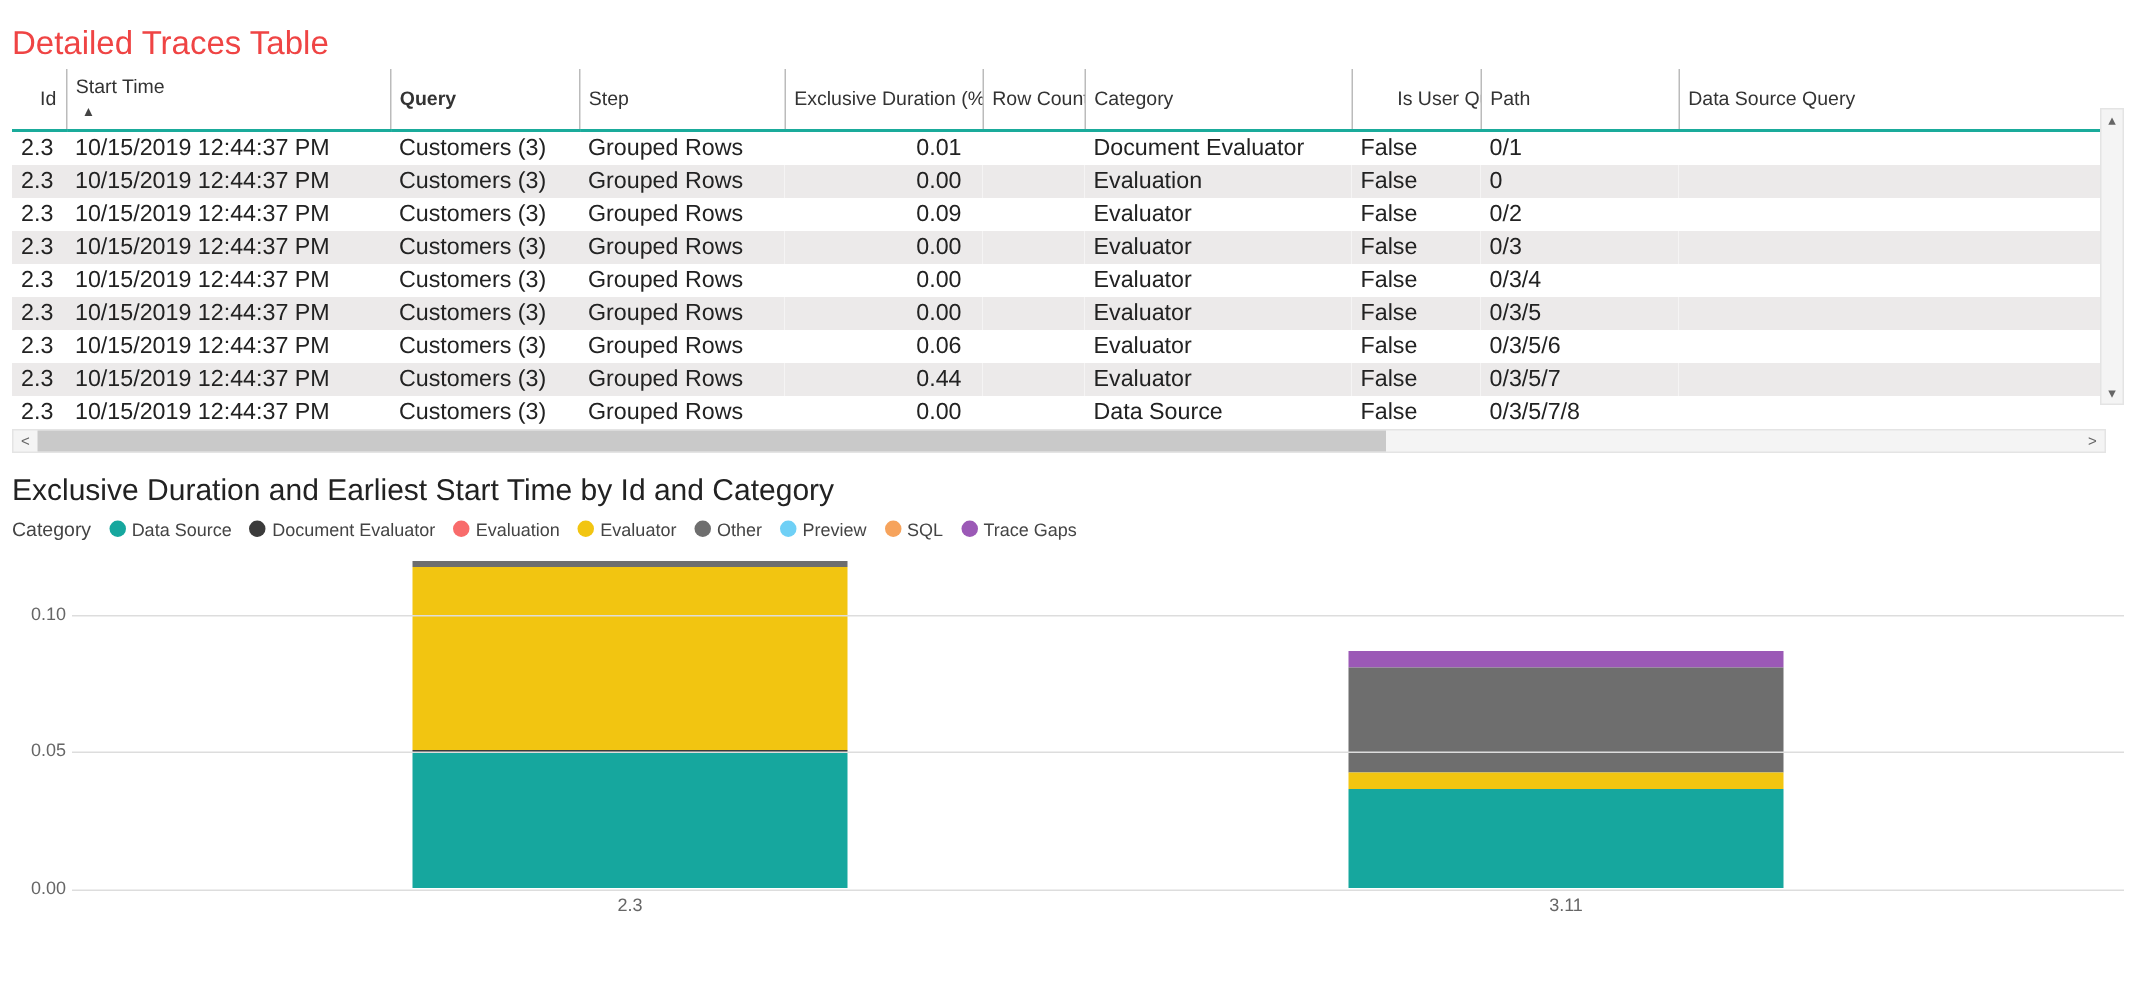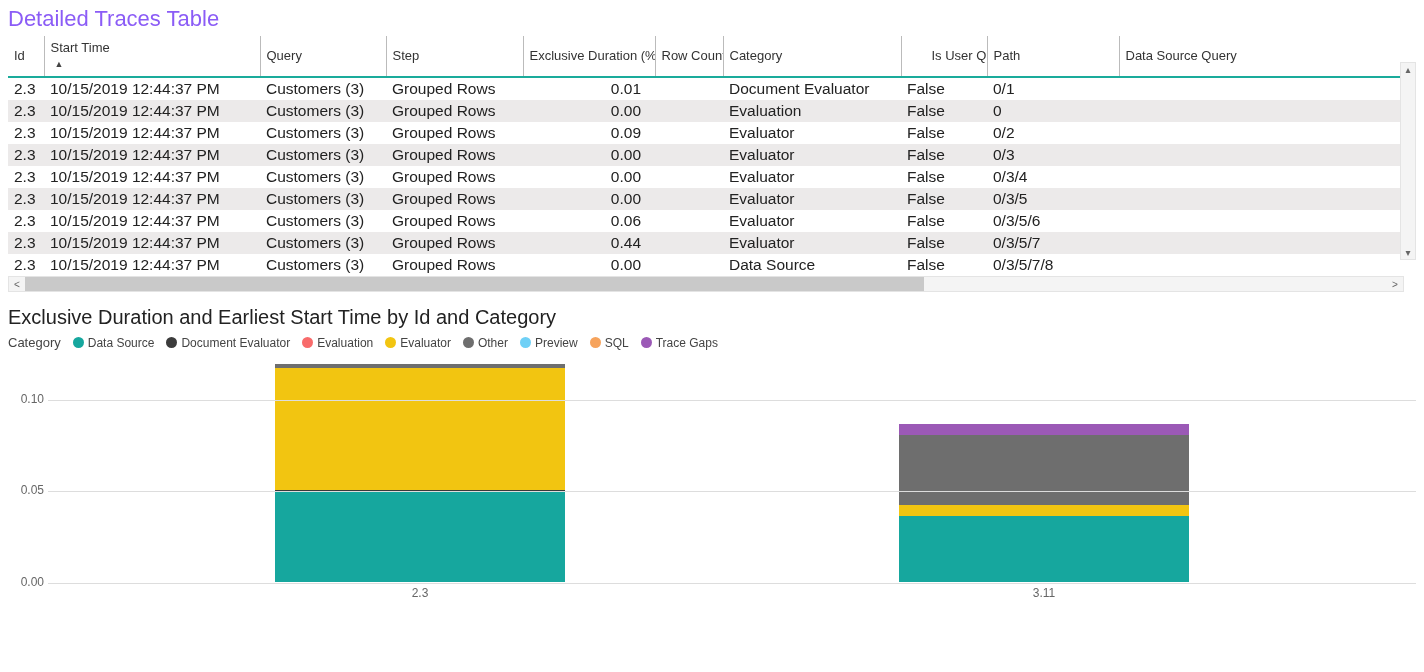--- a/index.html
+++ b/index.html
@@ -8,22 +8,22 @@
     margin: 0;
     padding: 4px 8px;
     background: #fff;
     color: #222;
     font-size: 14px;
     width: 1424px;
   }
   .title {
     font-size: 22px;
     font-weight: 400;
-    margin: 2px 0 4px 0;
-    color: #8b5cf6;
+    margin: 12px 0 4px 0;
+    color: #ef4444;
   }
   
   .table-wrap {
     position: relative;
   }
   table {
     width: 1396px;
     border-collapse: collapse;
     table-layout: fixed;
   }
@@ -167,23 +167,23 @@
 </style>
 </head>
 <body>
 
 <div class="title">Detailed Traces Table</div>
 
 <div class="table-wrap">
   <table>
     <thead>
         <tr id="thead-row">
-          <th style="width: 36px;"><span>Id</span></th>
+          <th style="width: 36px; text-align: right;"><span>Id</span></th>
           <th style="width: 216px;"><span>Start Time</span><br><span class="sort-arrow">▲</span></th>
-          <th style="width: 126px;"><span>Query</span></th>
+          <th style="width: 126px; font-weight: bold;"><span>Query</span></th>
           <th style="width: 137px;"><span>Step</span></th>
           <th style="width: 132px;"><span>Exclusive Duration (%)</span></th>
           <th style="width: 68px;"><span>Row Count</span></th>
           <th style="width: 178px;"><span>Category</span></th>
           <th style="width: 86px; padding-left: 30px;"><span>Is User Query</span></th>
           <th style="width: 132px;"><span>Path</span></th>
           <th style="width: 285px; margin-left: 37px;"><span>Data Source Query</span></th>
         </tr>
       </thead>
     <tbody id="tbody">

